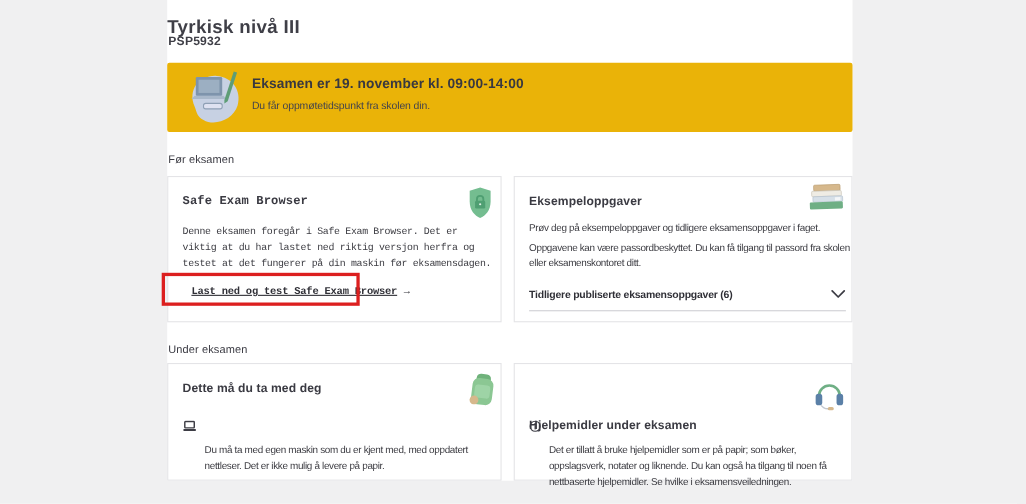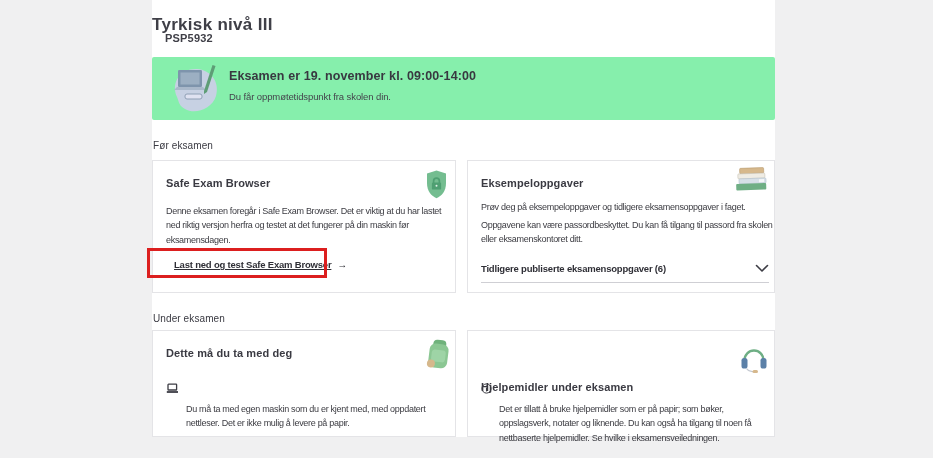--- a/index.html
+++ b/index.html
@@ -12,25 +12,25 @@
   .content-panel{
     position:absolute;left:152px;top:0;width:623px;height:437px;
     background:#ffffff;
   }
   .page-title{
     position:absolute;left:0;top:4px;
     font-size:17px;font-weight:600;color:#3f3f47;letter-spacing:.3px;
   }
   .page-code{
     position:absolute;left:1px;top:32px;
-    font-size:11px;font-weight:600;color:#3f3f47;letter-spacing:.2px;margin-left:12px;
+    font-size:11px;font-weight:600;color:#3f3f47;letter-spacing:.2px;
   }
   .exam-banner{
     position:absolute;left:0;top:57px;width:623px;height:63px;
-    background:#86efac;border-radius:2px;
+    background:#eab308;border-radius:2px;
   }
   .exam-banner .banner-icon{position:absolute;left:10px;top:3px;}
   .banner-title{
     position:absolute;left:77px;top:12px;
     font-size:12.5px;font-weight:600;color:#383840;letter-spacing:.1px;
   }
   .banner-sub{
     position:absolute;left:77px;top:34px;
     font-size:9.5px;color:#44444c;letter-spacing:-.1px;
   }
@@ -46,21 +46,21 @@
   }
   .card-title{
     position:absolute;left:13px;top:16px;
     font-size:11px;font-weight:600;color:#3a3a42;letter-spacing:.1px;
   }
   .card-body{
     position:absolute;font-size:9px;line-height:1.6;
     letter-spacing:-.3px;color:#3b3b41;
   }
   .card-corner-icon{position:absolute;}
-  .card-seb{left:0;top:160px;width:304px;height:133px;}
+  .card-seb{left:0;top:160px;width:304px;height:133px;font-family:Liberation Mono, monospace;}
   .card-seb .card-body{left:13px;top:43px;width:282px;}
   .seb-link{
     position:absolute;left:13px;top:98px;
     font-size:9.5px;font-weight:600;letter-spacing:-.2px;color:#2f2f36;
     text-decoration:underline;cursor:pointer;white-space:nowrap;margin-left:8px;
   }
   .seb-link .arrow{ text-decoration:none;display:inline-block;margin-left:6px;font-weight:400;}
   .annotation-highlight{
     position:absolute;left:147px;top:248px;width:180px;height:30px;
     border:3px solid #dc1f1f;box-sizing:border-box;pointer-events:none;

